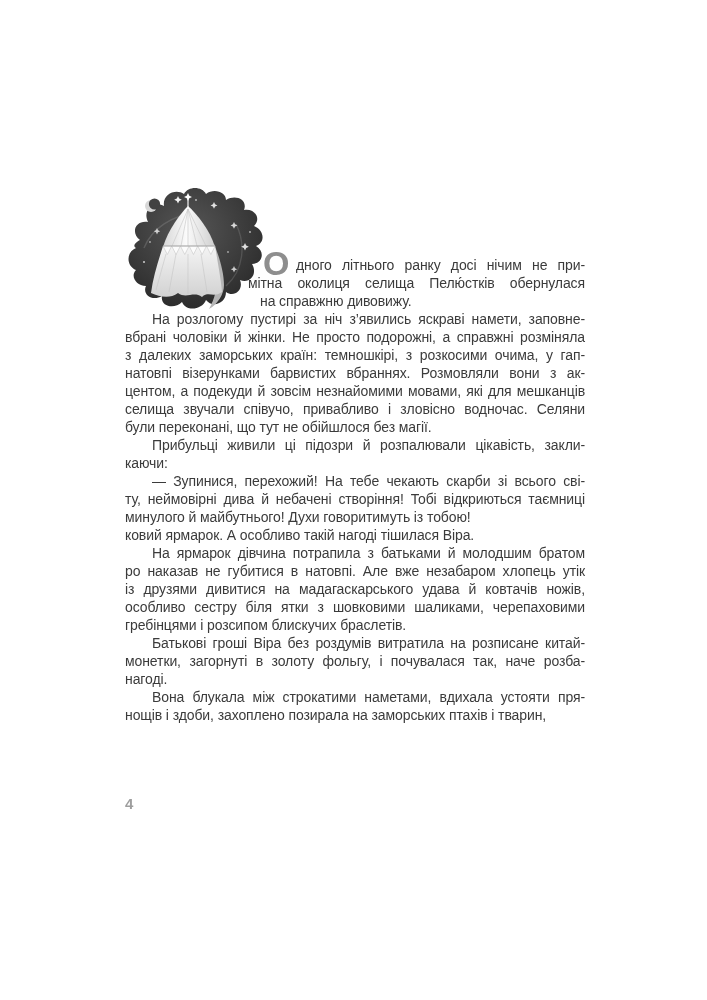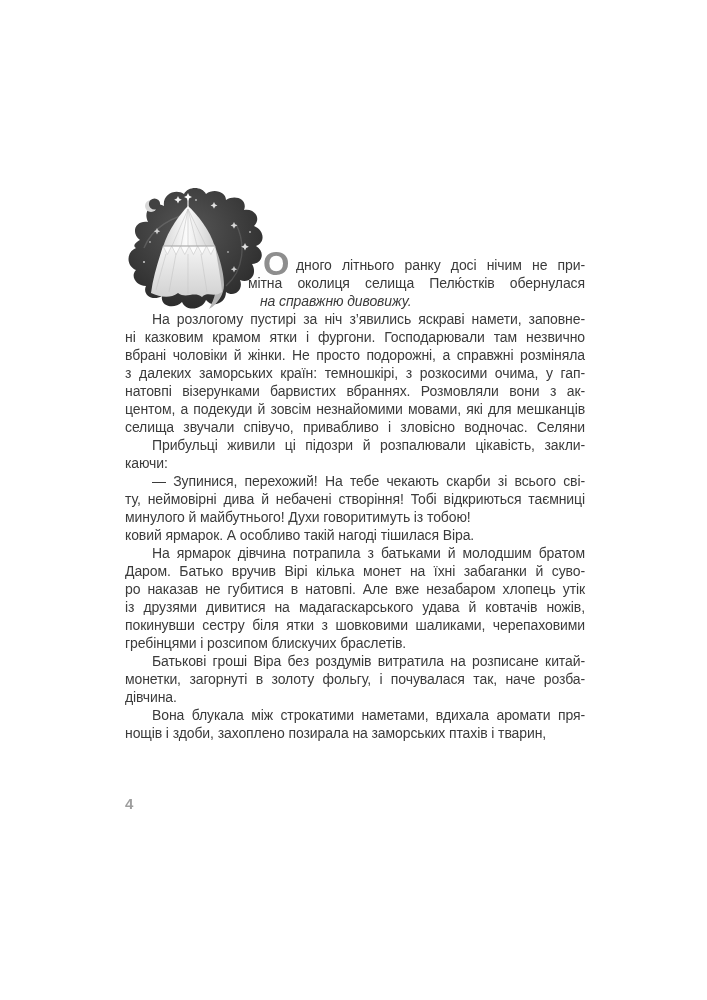--- a/index.html
+++ b/index.html
@@ -33,21 +33,21 @@
   .line {
     height: 18px;
     text-align: justify;
     text-align-last: justify;
     white-space: nowrap;
   }
   .line.last { text-align-last: auto; white-space: normal; }
   .line.first { padding-left: 27px; }
   .para.opening { margin-left: 123px; width: 337px; }
   .para.opening .line.l1 { padding-left: 48px; }
-  .para.opening .line.l3 { padding-left: 12px; font-style: italic; }
+  .para.opening .line.l3 { padding-left: 12px; }
   .dropcap {
     position: absolute;
     left: 15px;
     top: -10px;
     font-size: 34px;
     line-height: 34px;
     font-weight: bold;
     color: #8e8e8e;
     letter-spacing: 0;
   }
@@ -153,52 +153,51 @@
 
   <div class="text-column">
       <div class="para opening">
         <span class="dropcap">О</span>
         <div class="line l1">дного літнього ранку досі нічим не при-</div>
         <div class="line l2">мітна околиця селища Пелю́стків обернулася</div>
         <div class="line l3 last">на справжню дивовижу.</div>
       </div>
       <div class="para">
         <div class="line l1 first">На розлогому пустирі за ніч з’явились яскраві намети, заповне-</div>
-        <div class="line l2">ні казковим крамом ятки і фургони. Господарювали там незвично</div>
         <div class="line l3">вбрані чоловіки й жінки. Не просто подорожні, а справжні розміняла</div>
         <div class="line l4">з далеких заморських країн: темношкірі, з розкосими очима, у гап-</div>
         <div class="line l5">натовпі візерунками барвистих вбраннях. Розмовляли вони з ак-</div>
         <div class="line l6">центом, а подекуди й зовсім незнайомими мовами, які для мешканців</div>
         <div class="line l7">селища звучали співучо, привабливо і зловісно водночас. Селяни</div>
+        <div class="line l8 last">були переконані, що тут не обійшлося без магії.</div>
       </div>
       <div class="para">
         <div class="line l1 first">Прибульці живили ці підозри й розпалювали цікавість, закли-</div>
         <div class="line l2 last">каючи:</div>
       </div>
       <div class="para">
         <div class="line l1 first">— Зупинися, перехожий! На тебе чекають скарби зі всього сві-</div>
         <div class="line l2">ту, неймовірні дива й небачені створіння! Тобі відкриються таємниці</div>
         <div class="line l3 last">минулого й майбутнього! Духи говоритимуть із тобою!</div>
       </div>
       <div class="para">
         <div class="line l2 last">ковий ярмарок. А особливо такій нагоді тішилася Віра.</div>
       </div>
       <div class="para">
         <div class="line l1 first">На ярмарок дівчина потрапила з батьками й молодшим братом</div>
-        <div class="line l2">Даром. Батько вручив Вірі кілька монет на їхні забаганки й суво-</div>
         <div class="line l3">ро наказав не губитися в натовпі. Але вже незабаром хлопець утік</div>
         <div class="line l4">із друзями дивитися на мадагаскарського удава й ковтачів ножів,</div>
-        <div class="line l5">покинувши сестру біля ятки з шовковими шаликами, черепаховими</div>
+        <div class="line l5">особливо сестру біля ятки з шовковими шаликами, черепаховими</div>
         <div class="line l6 last">гребінцями і розсипом блискучих браслетів.</div>
       </div>
       <div class="para">
         <div class="line l1 first">Батькові гроші Віра без роздумів витратила на розписане китай-</div>
         <div class="line l3">монетки, загорнуті в золоту фольгу, і почувалася так, наче розба-</div>
-        <div class="line l4 last">дівчина.</div>
-      </div>
-      <div class="para">
-        <div class="line l1 first">Вона блукала між строкатими наметами, вдихала аромати пря-</div>
+        <div class="line l4 last">нагоді.</div>
+      </div>
+      <div class="para">
+        <div class="line l1 first">Вона блукала між строкатими наметами, вдихала устояти пря-</div>
         <div class="line l2 last">нощів і здоби, захоплено позирала на заморських птахів і тварин,</div>
       </div>
     </div>
 
   <div class="page-number">4</div>
 </div>
 
 </body></html>

